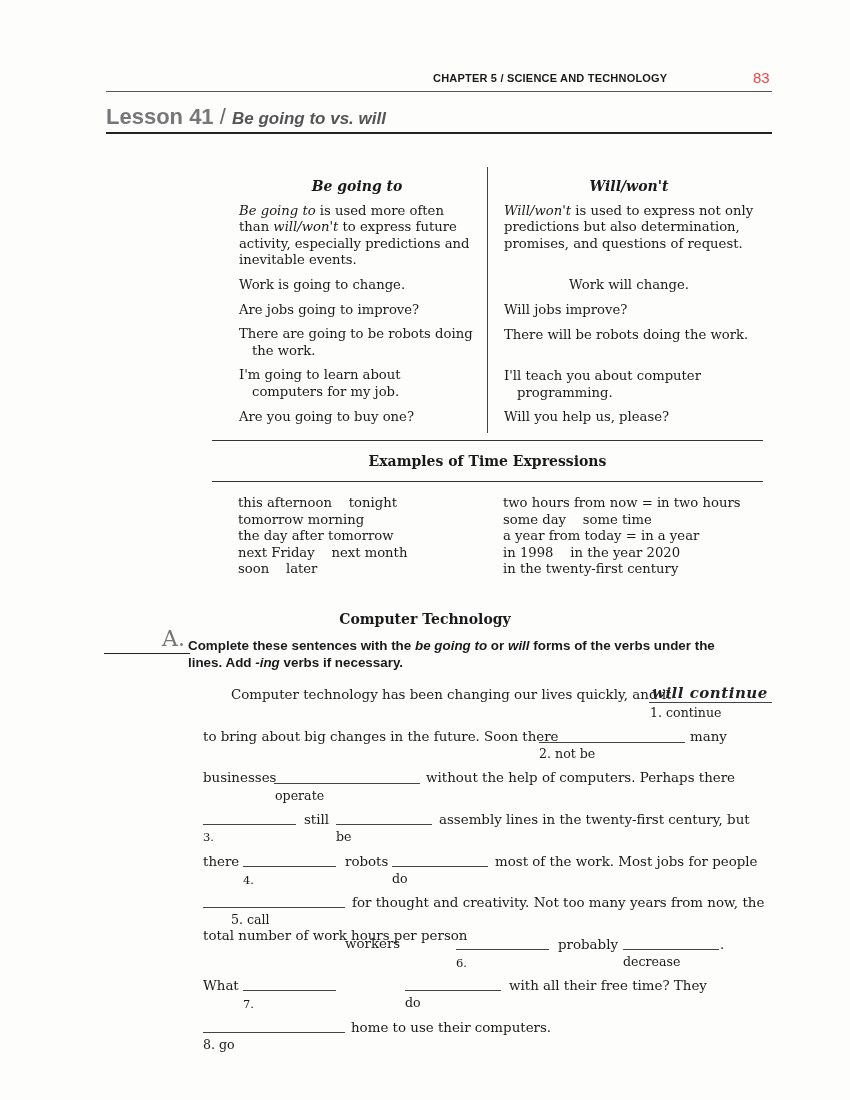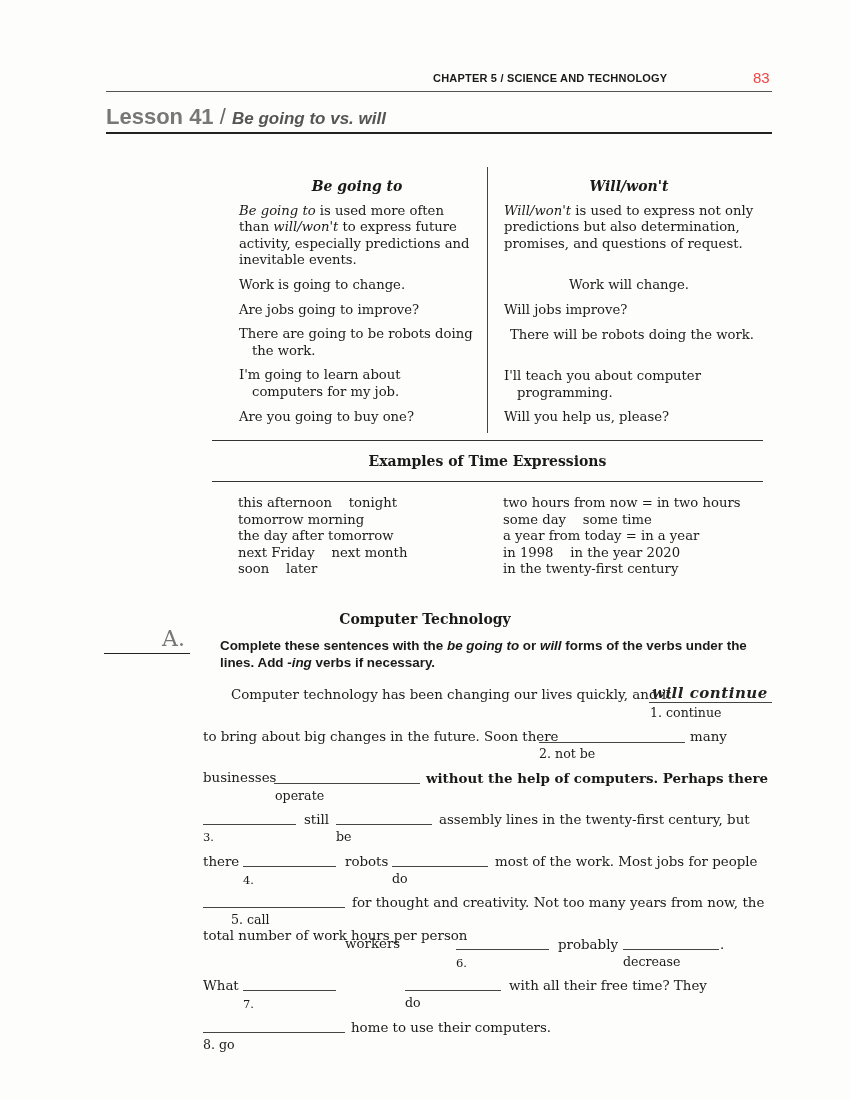--- a/index.html
+++ b/index.html
@@ -19,21 +19,21 @@
   .col h3 { margin:0; font-size:14px; font-weight:bold; font-style:italic; text-align:center; }
   .col p { margin:0; }
   .ex { padding-left:13px; text-indent:-13px; }
   .b { font-weight:normal; }
   .i { font-style:italic; }
 
   .time-list div { font-size:13.2px; line-height:16.6px; white-space:pre; }
 
   #comp-tech { left:0; width:850px; text-align:center; top:611px; font-size:14px; font-weight:bold; }
   #section-letter { left:162px; top:626px; font-size:22px; color:#777; font-family:"DejaVu Serif", serif; }
-  #instructions { left:220px; top:637px; width:560px; font-size:13.4px; font-weight:bold; line-height:17px; }
+  #instructions { left:188px; top:637px; width:560px; font-size:13.4px; font-weight:bold; line-height:17px; }
 
   .line { position:absolute; font-size:13.4px; white-space:nowrap; }
   .blank { position:absolute; border-bottom:1px solid #444; height:0; }
   .under { position:absolute; font-size:12.6px; white-space:nowrap; }
   .hand { position:absolute; font-family:"DejaVu Serif", serif; font-style:italic; font-weight:bold; font-size:15px; color:#222; letter-spacing:0.5px; }
 </style>
 </head>
 <body>
 
 <div id="running-head" class="abs sans">CHAPTER 5 / SCIENCE AND TECHNOLOGY</div>
@@ -64,21 +64,21 @@
 <div class="hr" style="left:487px; top:167px; width:1px; height:266px; background:#444;"></div>
 
 <div class="col" style="left:504px; top:178px; width:250px;">
   <h3>Will/won't</h3>
   <p style="margin-top:8px;">
     <span class="i">Will/won't</span><span> is used to express not only predictions but also determination, promises, and questions of request.</span>
   </p>
   <div id="right-examples">
       <p class="ex" style="margin-top: 25px; text-align: center;"><span>Work </span><span class="b">will change</span><span>.</span></p>
       <p class="ex" style="margin-top: 8px;"><span class="b">Will</span><span> jobs </span><span class="b">improve</span><span>?</span></p>
-      <p class="ex" style="margin-top: 8px; text-align: right;"><span>There </span><span class="b">will be</span><span> robots </span><span class="b">doing</span><span> the work.</span></p>
+      <p class="ex" style="margin-top: 8px;"><span>There </span><span class="b">will be</span><span> robots </span><span class="b">doing</span><span> the work.</span></p>
       <p class="ex" style="margin-top: 25px;"><span class="b">I'll teach</span><span> you about computer programming.</span></p>
       <p class="ex" style="margin-top: 8px;"><span class="b">Will</span><span> you </span><span class="b">help</span><span> us, please?</span></p>
     </div>
 </div>
 
 <div class="hr" style="left:212px; top:440px; width:551px; height:1px; background:#333;"></div>
 <div class="abs serif" style="left:212px; width:551px; top:453px; text-align:center; font-size:14px; font-weight:bold;">Examples of Time Expressions</div>
 <div class="hr" style="left:212px; top:481px; width:551px; height:1px; background:#333;"></div>
 
 <div class="abs time-list" style="left:238px; top:495px;">
@@ -108,21 +108,21 @@
 <div class="blank" style="left:649px; top:702px; width:123px;"></div>
 <div class="under" style="left:650px; top:705px;">1. continue</div>
 
 <div class="line" style="left:203px; top:729px;">to bring about big changes in the future. Soon there</div>
 <div class="blank" style="left:539px; top:742px; width:146px;"></div>
 <div class="line" style="left:690px; top:729px;">many</div>
 <div class="under" style="left:539px; top:746px;">2. not be</div>
 
 <div class="line" style="left:203px; top:770px;">businesses</div>
 <div class="blank" style="left:274px; top:783px; width:146px;"></div>
-<div class="line" style="left:426px; top:770px;font-weight:bold;">without the help of computers. Perhaps there</div>
+<div class="line" style="left:426px; top:770px;">without the help of computers. Perhaps there</div>
 <div class="under" style="left:275px; top:788px;">operate</div>
 
 <div class="blank" style="left:203px; top:824px; width:93px;"></div>
 <div class="line" style="left:304px; top:812px;">still</div>
 <div class="blank" style="left:336px; top:824px; width:96px;"></div>
 <div class="line" style="left:439px; top:812px;">assembly lines in the twenty-first century, but</div>
 <div class="under" style="left:203px; top:830px; font-size:11.5px;">3.</div>
 <div class="under" style="left:336px; top:829px;">be</div>
 
 <div class="line" style="left:203px; top:854px;">there</div>

